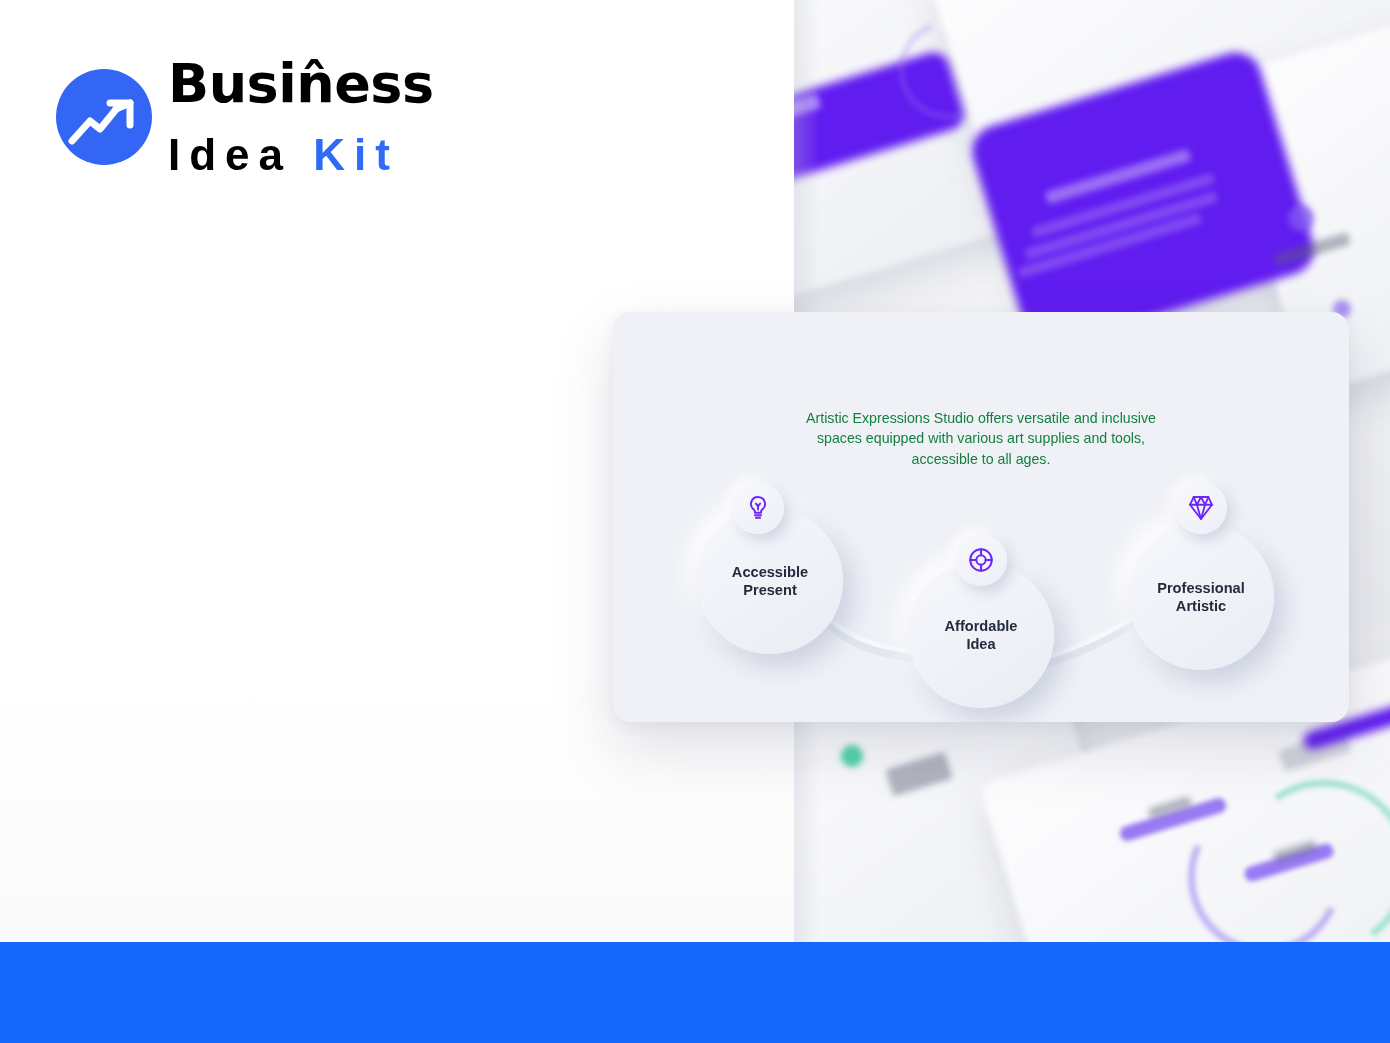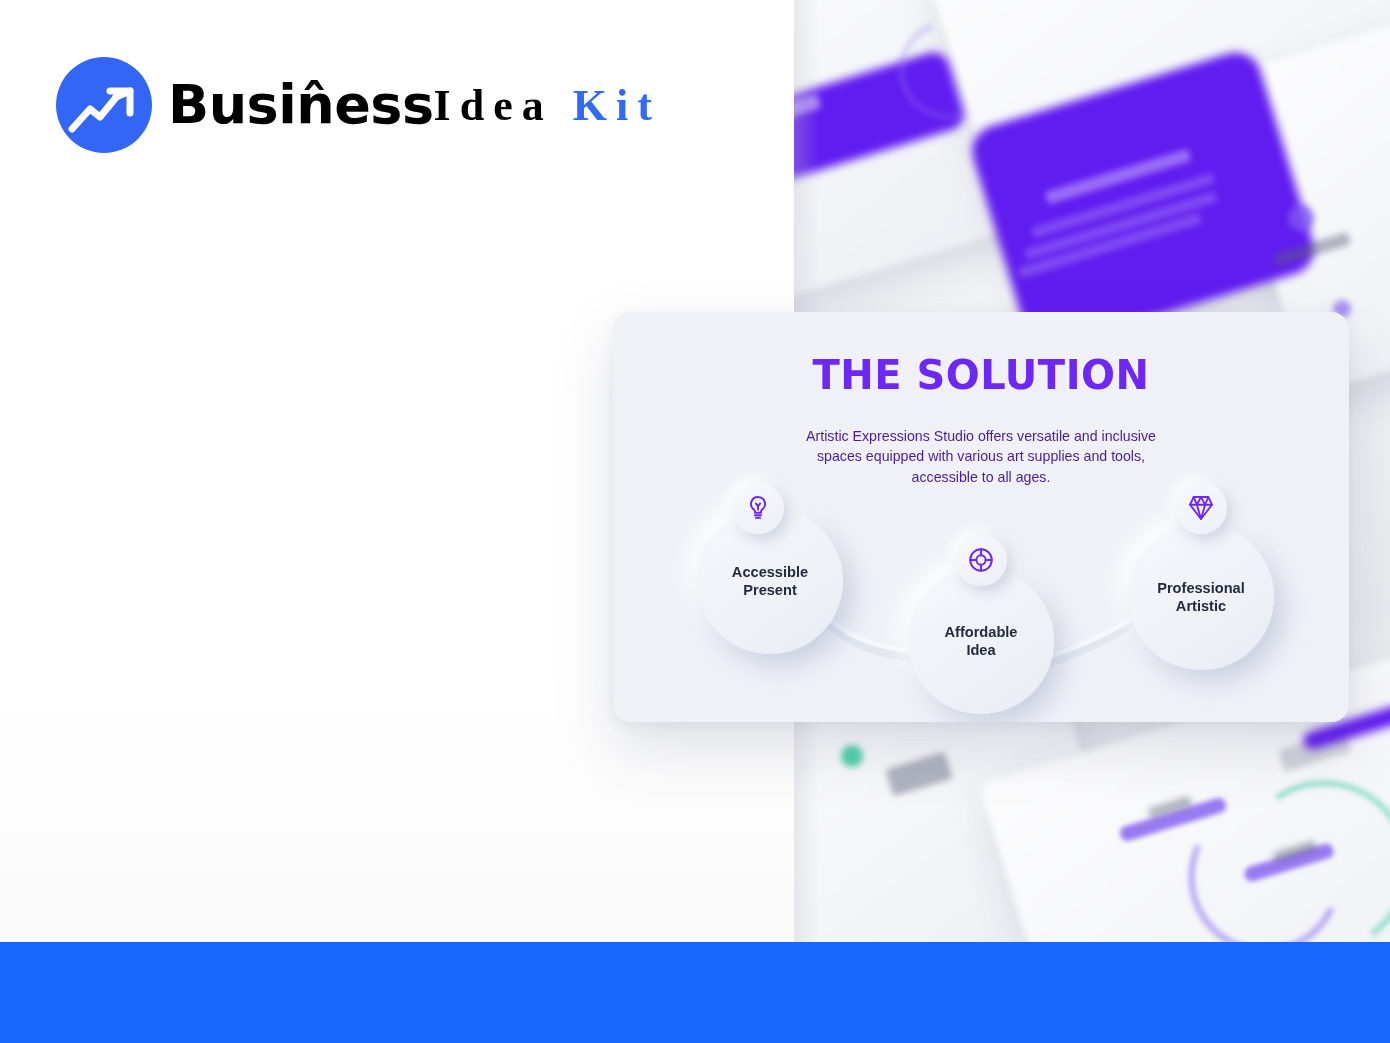--- a/index.html
+++ b/index.html
@@ -79,28 +79,28 @@
   }
   .left-panel:after{
     content:"";position:absolute;right:-26px;top:0;width:26px;height:100%;
     background:linear-gradient(90deg,rgba(190,195,205,.30),rgba(190,195,205,0));
   }
 
   
   .logo{position:absolute;left:56px;top:57px;display:flex;align-items:center;gap:16px;}
   .logo-mark{width:96px;height:96px;border-radius:50%;background:#3366f5;position:relative;}
   .logo-mark svg{position:absolute;left:0;top:0;}
-  .logo-words{display:flex;flex-direction:row;line-height:1;}
+  .logo-words{display:flex;flex-direction:column;line-height:1;}
   .logo-line1{
     font-size:54px;font-weight:800;letter-spacing:-.5px;color:#000000;
     font-family:"DejaVu Sans", sans-serif;
   }
   .logo-line2{
     font-size:44px;font-weight:700;letter-spacing:9px;color:#000000;
-    font-family:Liberation Serif, serif;margin-top:6px;
+    font-family:Liberation Sans, sans-serif;margin-top:22px;
   }
   .logo-kit{color:#2f6bf6;}
 
   
   .page-title{
     position:absolute;left:56px;top:296px;
     font-size:62px;font-weight:700;color:#1a6bff;letter-spacing:-1px;
     font-family:"DejaVu Sans", sans-serif;
   }
   .para{
@@ -118,23 +118,22 @@
     box-shadow:0 26px 60px rgba(70,80,110,.17), 0 4px 14px rgba(70,80,110,.07);
     z-index:5;overflow:hidden;
   }
   .sol-title{
     position:absolute;left:0;right:0;top:40px;text-align:center;
     font-size:40px;font-weight:800;letter-spacing:.5px;color:#6d28f5;
     font-family:"DejaVu Sans", sans-serif;
   }
   .sol-sub{
     position:absolute;left:50%;transform:translateX(-50%);top:96px;width:350px;
-    text-align:center;font-size:14.2px;line-height:1.43;color:#4c1d95;
+    text-align:center;font-size:14.2px;line-height:1.43;color:#15803d;
     font-family:"Liberation Sans", sans-serif;
-    margin-top:18px;
   }
 
   .nodes{position:absolute;left:0;top:0;width:736px;height:410px;}
   .link-svg{position:absolute;left:0;top:0;}
 
   .node{position:absolute;}
   .node .bubble{
     position:absolute;width:146px;height:146px;border-radius:50%;
     background:linear-gradient(145deg,#f7f8fc,#e9ecf4);
     box-shadow:10px 12px 26px rgba(150,160,190,.40),
@@ -150,21 +149,21 @@
     position:absolute;width:52px;height:52px;border-radius:50%;
     background:linear-gradient(145deg,#f8f9fd,#eceff6);
     box-shadow:5px 6px 14px rgba(150,160,190,.38),
                -5px -5px 12px rgba(255,255,255,.95);
     display:flex;align-items:center;justify-content:center;
   }
   .node-1{left:72px;top:196px;}
   .node-1 .bubble{left:12px;top:0;}
   .node-1 .icon-pill{left:47px;top:-26px;}
   .node-2{left:295px;top:248px;}
-  .node-2 .bubble{left:0;top:8px;justify-content:center;}
+  .node-2 .bubble{left:0;top:2px;justify-content:center;}
   .node-2 .icon-pill{left:47px;top:-26px;}
   .node-3{left:515px;top:196px;}
   .node-3 .bubble{left:0;top:16px;}
   .node-3 .icon-pill{left:47px;top:-26px;}
 
   
   .footer{
     position:absolute;left:0;bottom:0;width:1390px;height:101px;
     background:#1668fc;z-index:8;
   }
@@ -220,21 +219,20 @@
       <div class="logo-line1">Busin̂ess</div>
       <div class="logo-line2"><span>Idea </span><span class="logo-kit">Kit</span></div>
     </div>
   </div>
 
   <div class="page-title">Solution</div>
   <div class="para para-1">Present your product or service as the answer to the problem outlined, highlighting its unique features and benefits.</div>
   <div class="para para-2">Explain how it effectively resolves the issue and why it's a superior alternative to existing solutions.</div>
 
   <div class="sol-card">
-    <div class="sol-title">THE SOLUTION</div>
     <div class="sol-sub">Artistic Expressions Studio offers versatile and inclusive spaces equipped with various art supplies and tools, accessible to all ages.</div>
 
     <div class="nodes">
       <svg class="link-svg" width="736" height="410" aria-hidden="true">
         <path d="M205 300 C250 352, 300 340, 330 352" fill="none" stroke="#e2e6ef" stroke-width="9" stroke-linecap="round"></path>
         <path d="M205 296 C252 346, 300 334, 332 346" fill="none" stroke="#f7f8fc" stroke-width="5" stroke-linecap="round"></path>
         <path d="M432 352 C470 340, 510 320, 540 296" fill="none" stroke="#e2e6ef" stroke-width="9" stroke-linecap="round"></path>
         <path d="M432 346 C470 334, 510 314, 542 292" fill="none" stroke="#f7f8fc" stroke-width="5" stroke-linecap="round"></path>
       </svg>
 

